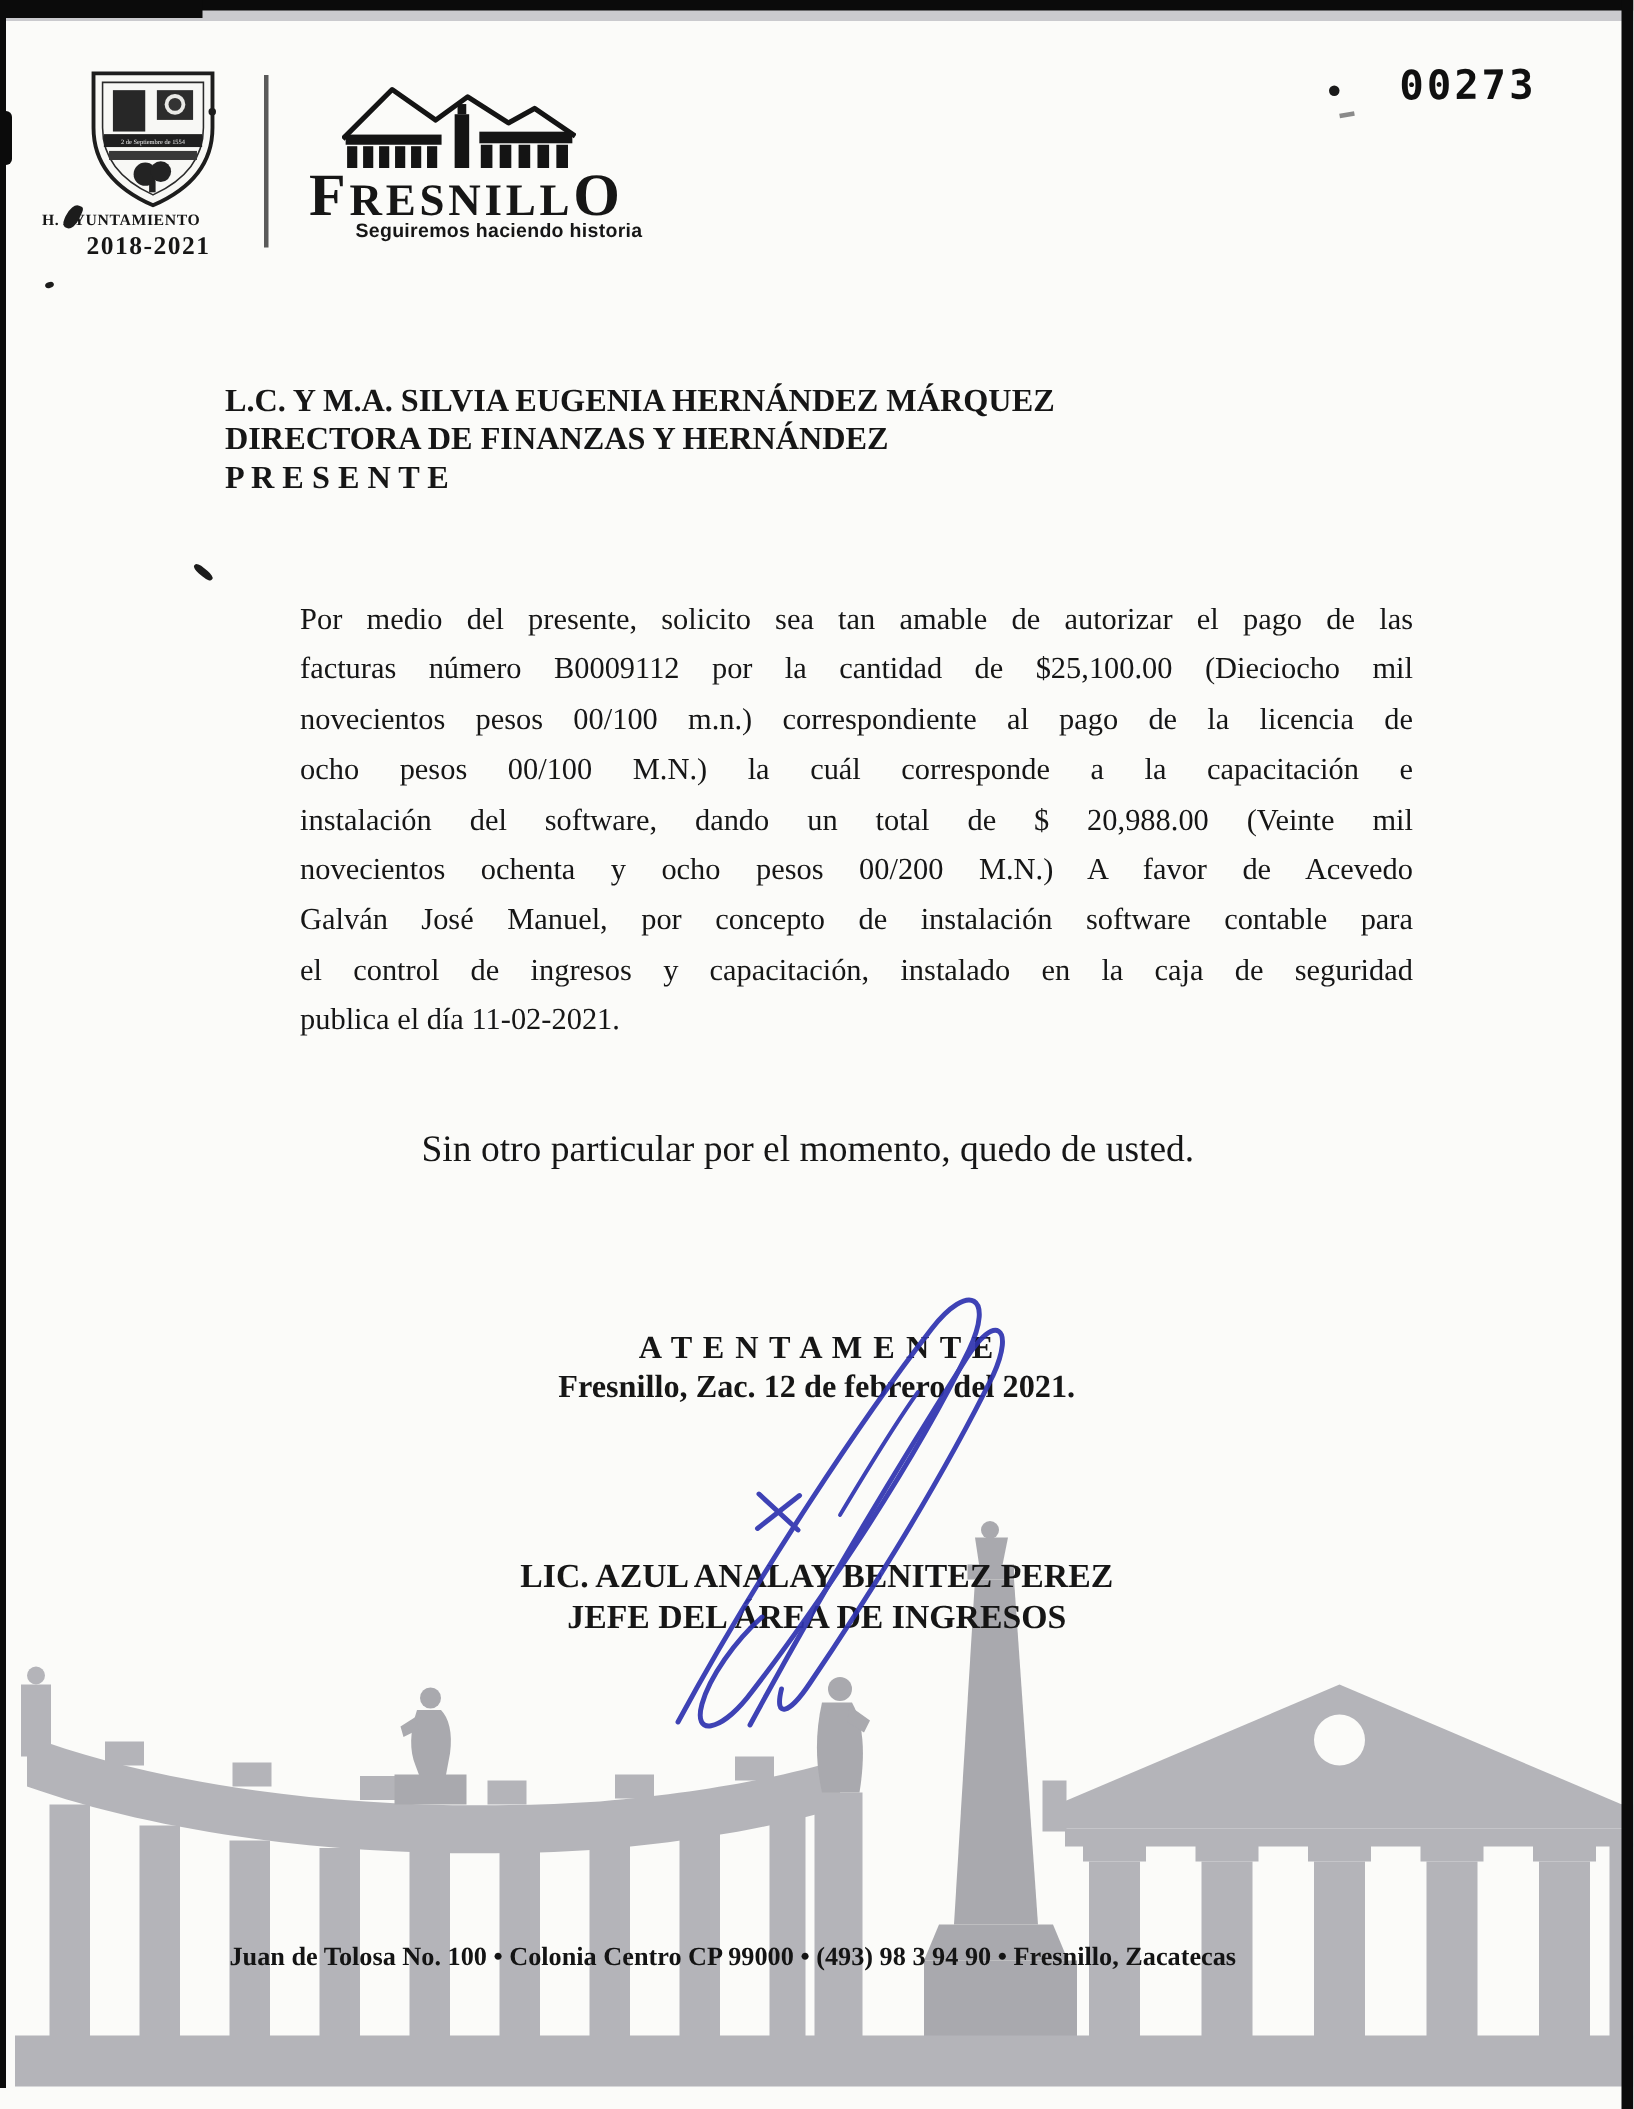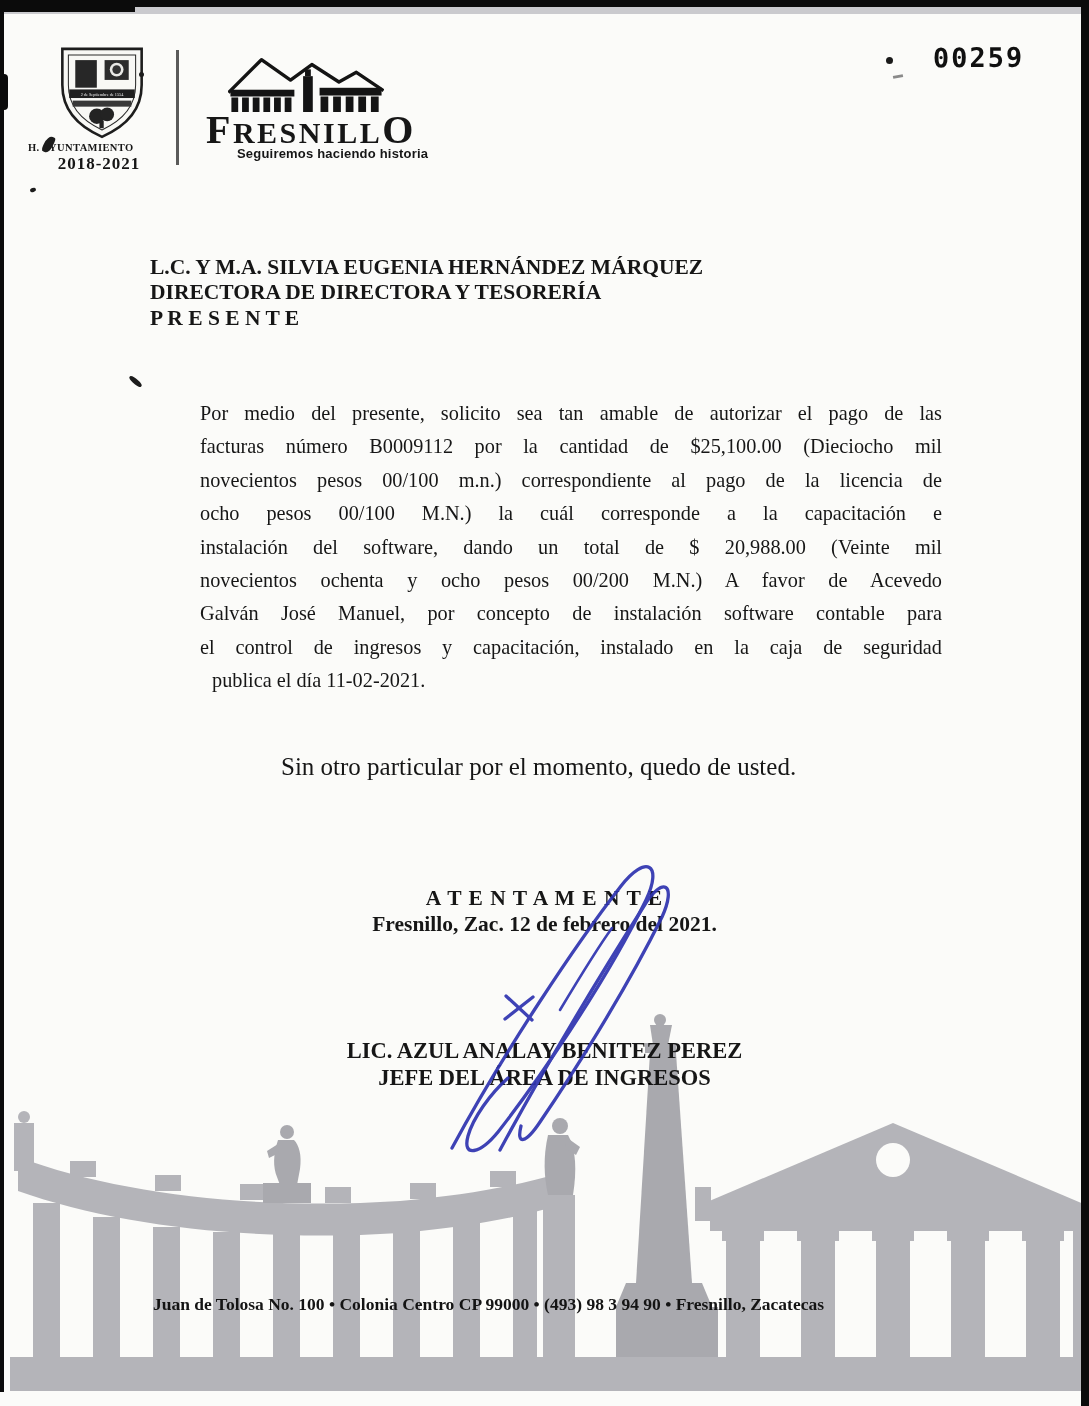--- a/index.html
+++ b/index.html
@@ -42,21 +42,21 @@
     background:#1a1a1a;z-index:10;}
   .stamp-dash{position:absolute;left:893px;top:75px;width:10px;height:3px;background:#8a8a8a;
     transform:rotate(-10deg);z-index:10;}
 
   
   .recipient{position:absolute;left:150px;top:255px;z-index:10;
     font-weight:bold;font-size:21.5px;line-height:25.4px;white-space:nowrap;}
   .body-block{position:absolute;left:200px;top:397px;width:742px;z-index:10;
     font-size:20.3px;line-height:33.4px;}
   .jline{text-align:justify;text-align-last:justify;}
-  .jline.last{text-align-last:left;margin-left:12px;}
+  .jline.last{text-align-last:left;}
   .closing{position:absolute;left:281px;top:753px;z-index:10;font-size:25px;white-space:nowrap;}
   .center-line{position:absolute;left:0;width:1089px;text-align:center;z-index:10;
     font-weight:bold;white-space:nowrap;}
   .atentamente{top:886px;font-size:21.5px;letter-spacing:1px;}
   .dateline{top:912px;font-size:21.5px;}
   .signer-name{top:1038px;font-size:22.5px;}
   .signer-title{top:1065px;font-size:22.5px;}
   .footer-address{position:absolute;left:0;top:1294px;width:977px;text-align:center;z-index:12;
     font-weight:bold;font-size:17.5px;white-space:nowrap;color:#141414;}
 
@@ -121,25 +121,25 @@
       <rect x="121" y="48" width="8" height="16"></rect>
         <rect x="134" y="48" width="8" height="16"></rect>
       <rect x="147" y="48" width="8" height="16"></rect>
     </g>
   </svg>
   <div class="logo-word"><span class="big">F</span><span class="mid">RESNILL</span><span class="big">O</span></div>
   <div class="logo-tagline">Seguiremos haciendo historia</div>
 
   <div class="stamp-dot"></div>
   <div class="stamp-dash"></div>
-  <div class="stamp">00259</div>
+  <div class="stamp">00273</div>
 
   <div class="recipient">
     <div>L.C.  Y M.A. SILVIA EUGENIA HERNÁNDEZ MÁRQUEZ</div>
-    <div>DIRECTORA DE DIRECTORA Y TESORERÍA</div>
+    <div>DIRECTORA DE FINANZAS Y HERNÁNDEZ</div>
     <div>P R E S E N T E</div>
   </div>
 
   <div class="body-block">
     <div class="jline">Por medio del presente, solicito sea tan amable de autorizar el pago de las</div>
     <div class="jline">facturas número B0009112 por la cantidad de $25,100.00 (Dieciocho mil</div>
     <div class="jline">novecientos pesos 00/100 m.n.) correspondiente al pago de la licencia de</div>
     <div class="jline">ocho pesos 00/100 M.N.) la cuál corresponde a la capacitación e</div>
     <div class="jline">instalación del software, dando un total de $ 20,988.00 (Veinte mil</div>
     <div class="jline">novecientos ochenta y ocho pesos 00/200 M.N.) A favor de Acevedo</div>

